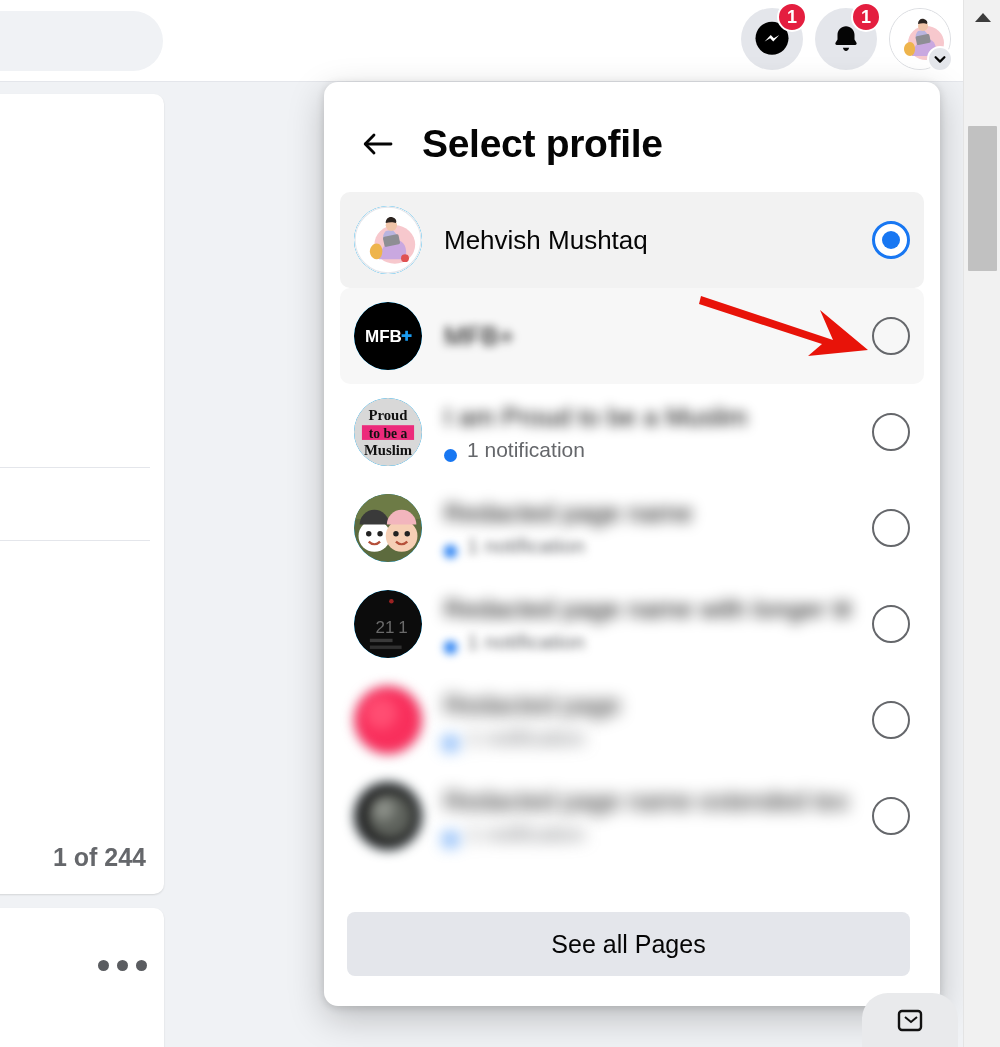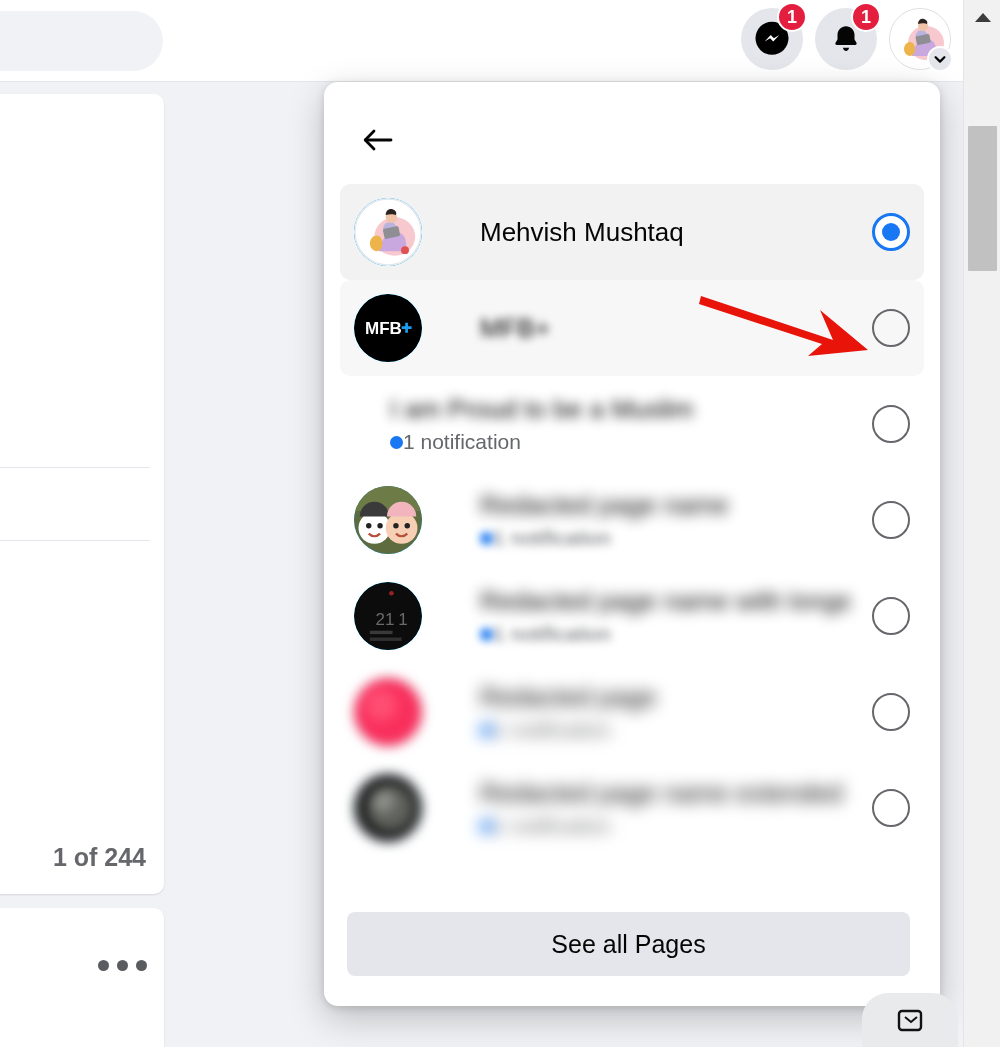--- a/index.html
+++ b/index.html
@@ -274,33 +274,33 @@
     position: relative;
   }
 
   .row-text {
     flex: 1 1 auto;
     min-width: 0;
     display: flex;
     flex-direction: column;
     justify-content: center;
     gap: 5px;
-    margin-left: 36px;
   }
 
   .row-name {
     font-size: 26px;
     color: #050505;
     white-space: nowrap;
     overflow: hidden;
   }
 
   .row-sub {
     display: flex;
-    align-items: center;
+    align-items: flex-end;
+    gap: 10px;
     font-size: 21px;
     color: #65676b;
     white-space: nowrap;
   }
 
   .blue-dot {
     width: 13px;
     height: 13px;
     border-radius: 50%;
     background: #1877f2;
@@ -497,20 +497,21 @@
 
   <div class="dialog">
 
     <div class="dialog-header">
       <span class="back-arrow">
         <svg width="34" height="26" viewBox="0 0 34 26">
           <path d="M13 4L4.2 13 13 22" stroke="#050505" stroke-width="2.8" fill="none" stroke-linecap="round" stroke-linejoin="round"></path>
           <path d="M4.6 13H30" stroke="#050505" stroke-width="2.8" fill="none" stroke-linecap="round"></path>
         </svg>
       </span>
+      <span class="dialog-title">Select profile</span>
     </div>
 
     <div class="profile-list">
 
       <div class="profile-row selected">
         <span class="row-avatar">
           <svg width="68" height="68" viewBox="0 0 60 60">
             <circle cx="30" cy="30" r="30" fill="#ffffff"></circle>
             <circle cx="30" cy="30" r="29" fill="none" stroke="#e4e6eb" stroke-width="1"></circle>
             <ellipse cx="36" cy="34" rx="18" ry="17" fill="#f7c8cd"></ellipse>
@@ -537,20 +538,29 @@
             <path d="M42 28.5h3.2v-3.2h2.4v3.2h3.2v2.4h-3.2v3.2h-2.4v-3.2H42z" fill="#1b9cf0"></path>
           </svg>
         </span>
         <span class="row-text">
           <span class="row-name blur-1">MFB+</span>
         </span>
         <span class="radio"></span>
       </div>
 
       <div class="profile-row">
+        <span class="row-avatar">
+          <svg width="68" height="68" viewBox="0 0 60 60">
+            <circle cx="30" cy="30" r="30" fill="#d8d8d8"></circle>
+            <text x="30" y="19" font-family="Liberation Serif, serif" font-size="13" font-weight="bold" fill="#111111" text-anchor="middle">Proud</text>
+            <rect x="7" y="24" width="46" height="13" fill="#ec2a7b"></rect>
+            <text x="30" y="35" font-family="Liberation Serif, serif" font-size="12" font-weight="bold" fill="#111111" text-anchor="middle">to be a</text>
+            <text x="30" y="50" font-family="Liberation Serif, serif" font-size="13" font-weight="bold" fill="#111111" text-anchor="middle">Muslim</text>
+          </svg>
+        </span>
         <span class="row-text">
           <span class="row-name blur-2">I am Proud to be a Muslim</span>
           <span class="row-sub">
             <i class="blue-dot"></i>
             <span>1 notification</span>
           </span>
         </span>
         <span class="radio"></span>
       </div>
 

